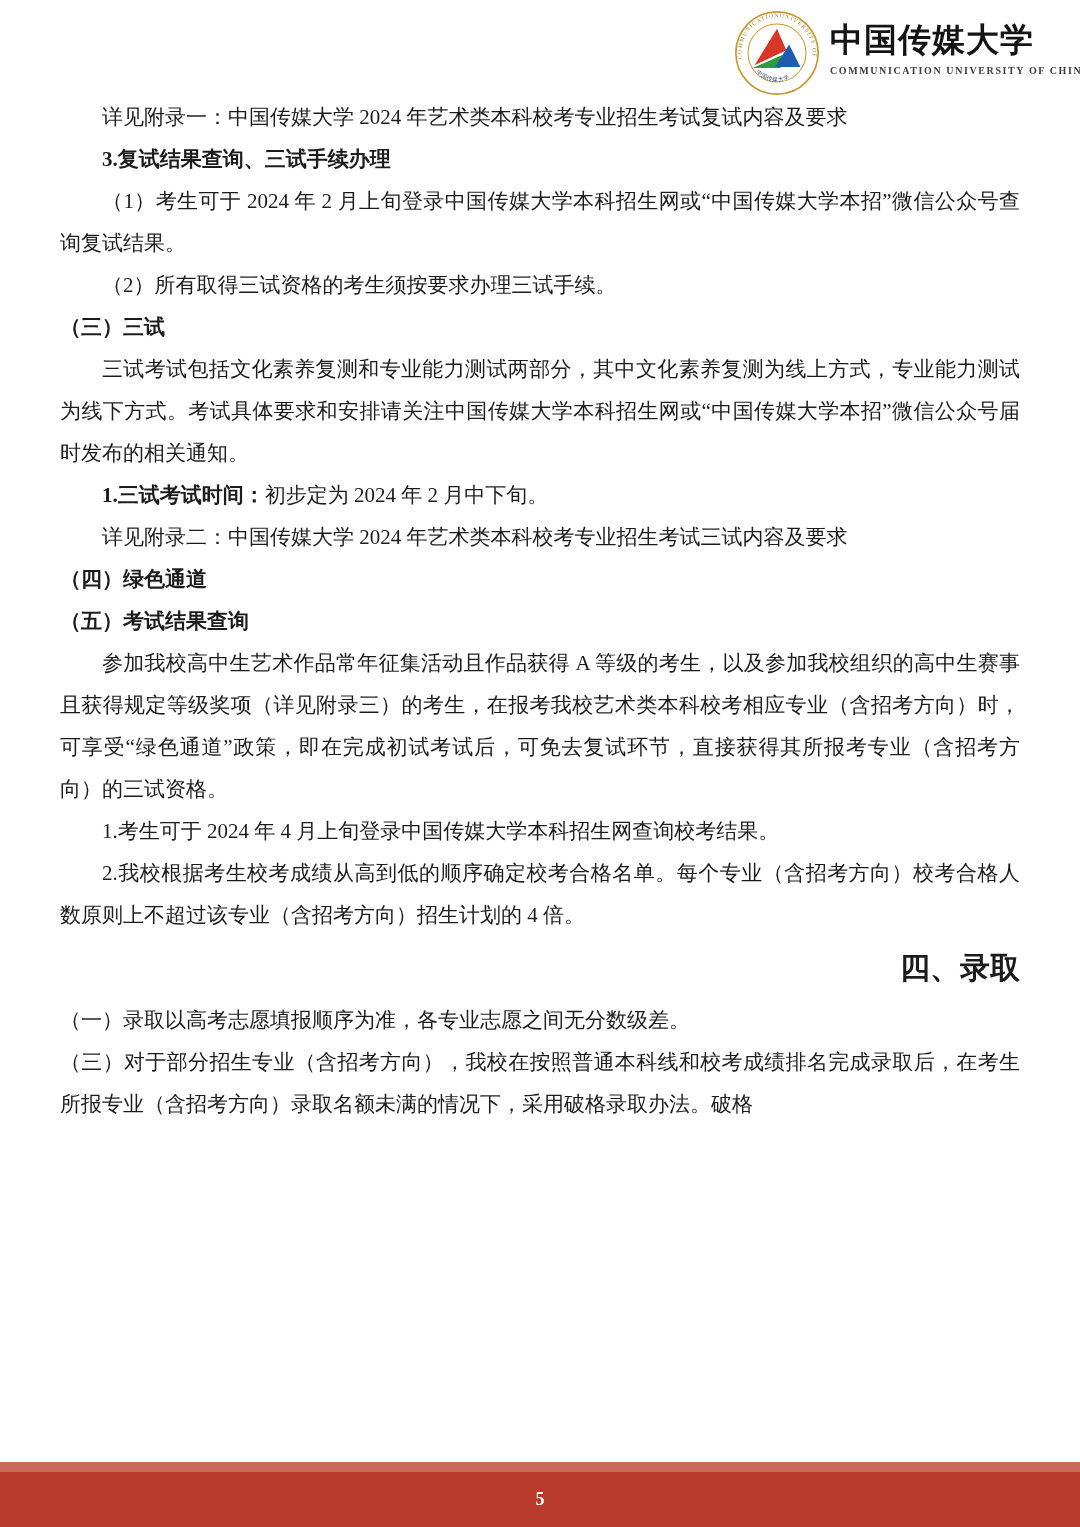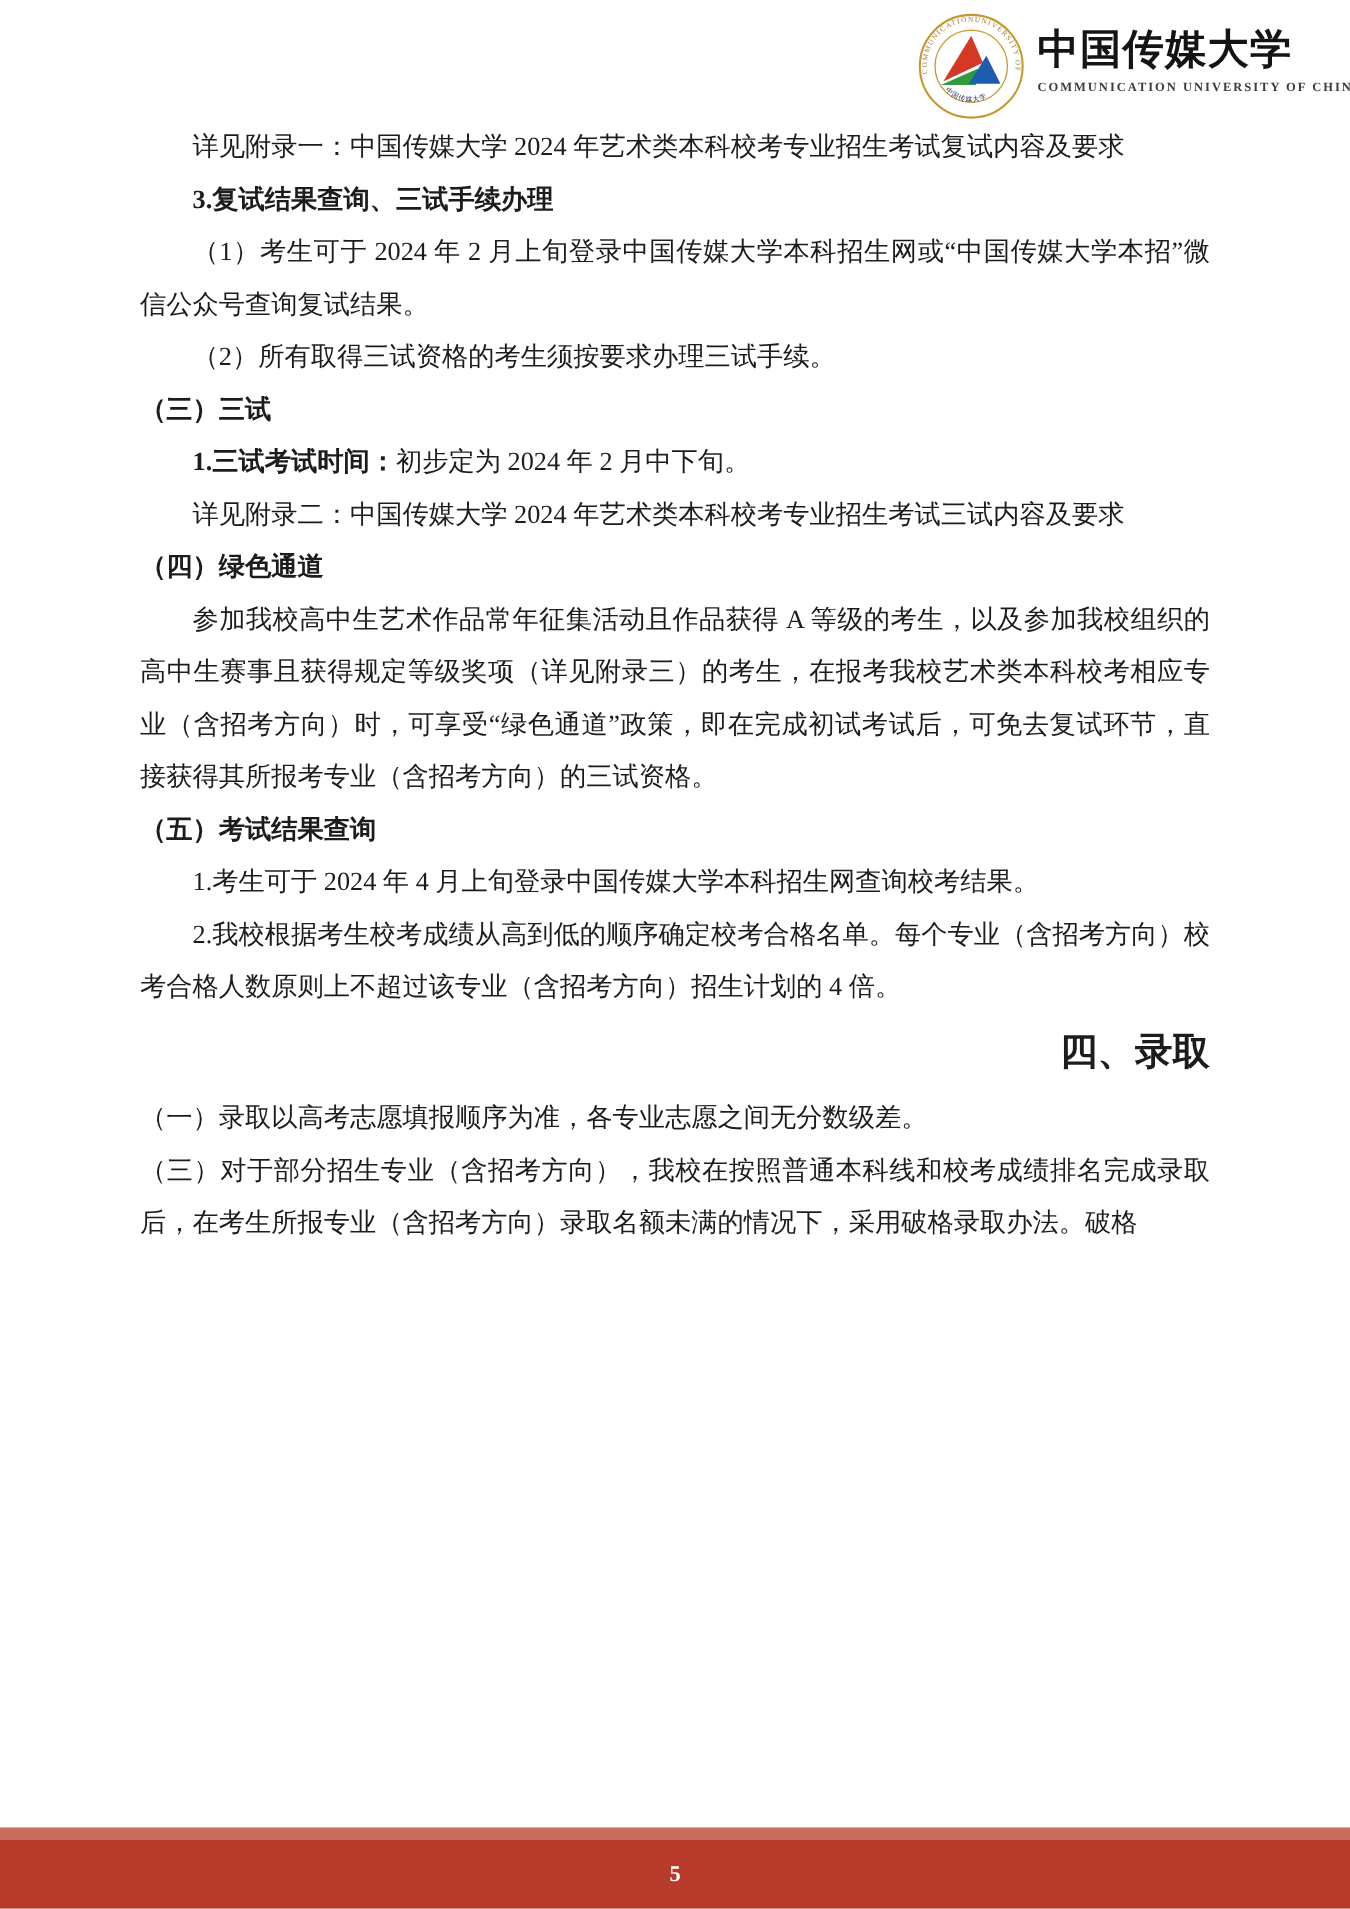--- a/index.html
+++ b/index.html
@@ -34,21 +34,21 @@
   .logo-en {
     margin-top: 5px;
     font-size: 10px;
     font-weight: 700;
     letter-spacing: 1.6px;
     color: #3c3c3c;
     white-space: nowrap;
   }
   
   .doc-main {
-    padding: 0 112px;
+    padding: 0 60px;
     text-align: justify;
   }
   .doc-para {
     margin: 0;
     font-size: 21px;
     line-height: 42px;
   }
   .doc-para.indent { text-indent: 2em; }
   .doc-para .bold { font-weight: bold; }
   .doc-para.chapter {
@@ -108,25 +108,26 @@
     </div>
   </div>
 </header>
 
 <main class="doc-main">
     <p class="doc-para indent"><span>详见附录一：中国传媒大学 2024 年艺术类本科校考专业招生考试复试内容及要求</span></p>
     <p class="doc-para indent"><span class="bold">3.复试结果查询、三试手续办理</span></p>
     <p class="doc-para indent"><span>（1）考生可于 2024 年 2 月上旬登录中国传媒大学本科招生网或“中国传媒大学本招”微信公众号查询复试结果。</span></p>
     <p class="doc-para indent"><span>（2）所有取得三试资格的考生须按要求办理三试手续。</span></p>
     <p class="doc-para"><span class="bold">（三）三试</span></p>
+    <p class="doc-para indent"><span>三试考试包括文化素养复测和专业能力测试两部分，其中文化素养复测为线上方式，专业能力测试为线下方式。考试具体要求和安排请关注中国传媒大学本科招生网或“中国传媒大学本招”微信公众号届时发布的相关通知。</span></p>
     <p class="doc-para indent"><span class="bold">1.三试考试时间：</span><span>初步定为 2024 年 2 月中下旬。</span></p>
     <p class="doc-para indent"><span>详见附录二：中国传媒大学 2024 年艺术类本科校考专业招生考试三试内容及要求</span></p>
     <p class="doc-para"><span class="bold">（四）绿色通道</span></p>
+    <p class="doc-para"><span class="bold">（五）考试结果查询</span></p>
     <p class="doc-para indent"><span>参加我校高中生艺术作品常年征集活动且作品获得 A 等级的考生，以及参加我校组织的高中生赛事且获得规定等级奖项（详见附录三）的考生，在报考我校艺术类本科校考相应专业（含招考方向）时，可享受“绿色通道”政策，即在完成初试考试后，可免去复试环节，直接获得其所报考专业（含招考方向）的三试资格。</span></p>
-    <p class="doc-para"><span class="bold">（五）考试结果查询</span></p>
     <p class="doc-para indent"><span>1.考生可于 2024 年 4 月上旬登录中国传媒大学本科招生网查询校考结果。</span></p>
     <p class="doc-para indent"><span>2.我校根据考生校考成绩从高到低的顺序确定校考合格名单。每个专业（含招考方向）校考合格人数原则上不超过该专业（含招考方向）招生计划的 4 倍。</span></p>
     <p class="doc-para chapter"><span class="bold">四、录取</span></p>
     <p class="doc-para"><span>（一）录取以高考志愿填报顺序为准，各专业志愿之间无分数级差。</span></p>
     <p class="doc-para"><span>（三）对于部分招生专业（含招考方向），我校在按照普通本科线和校考成绩排名完成录取后，在考生所报专业（含招考方向）录取名额未满的情况下，采用破格录取办法。破格</span></p>
   </main>
 
 <footer class="page-footer">
   <div class="footer-accent" style="background: rgb(201, 108, 93);"></div>
   <div class="footer-bar" style="background: rgb(183, 58, 42);">

